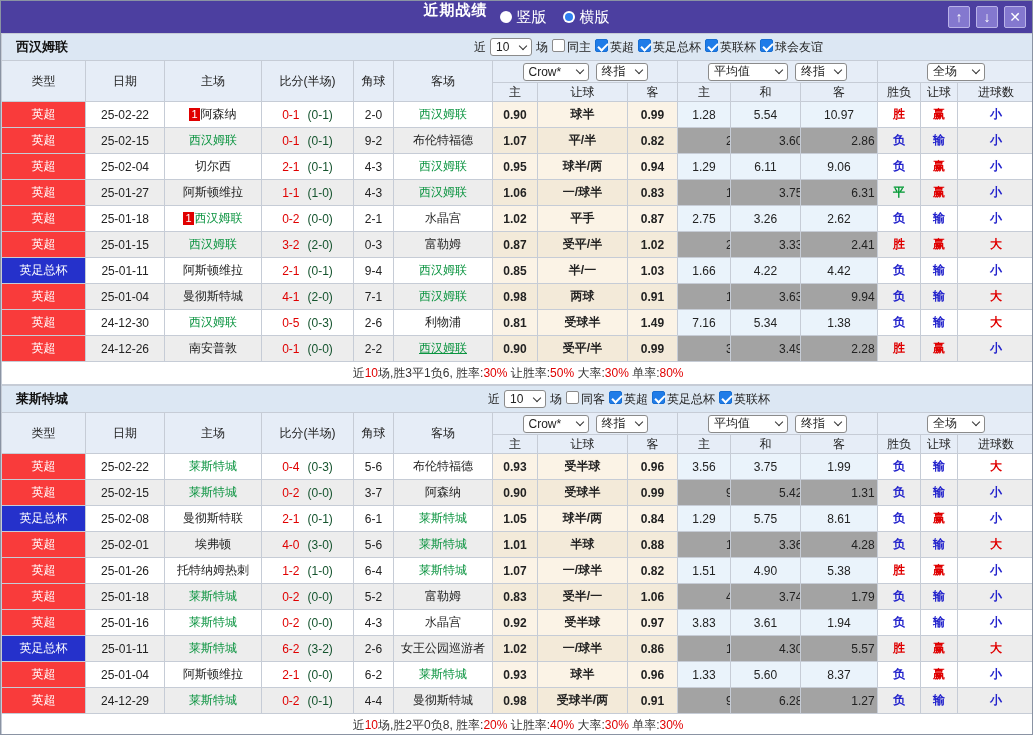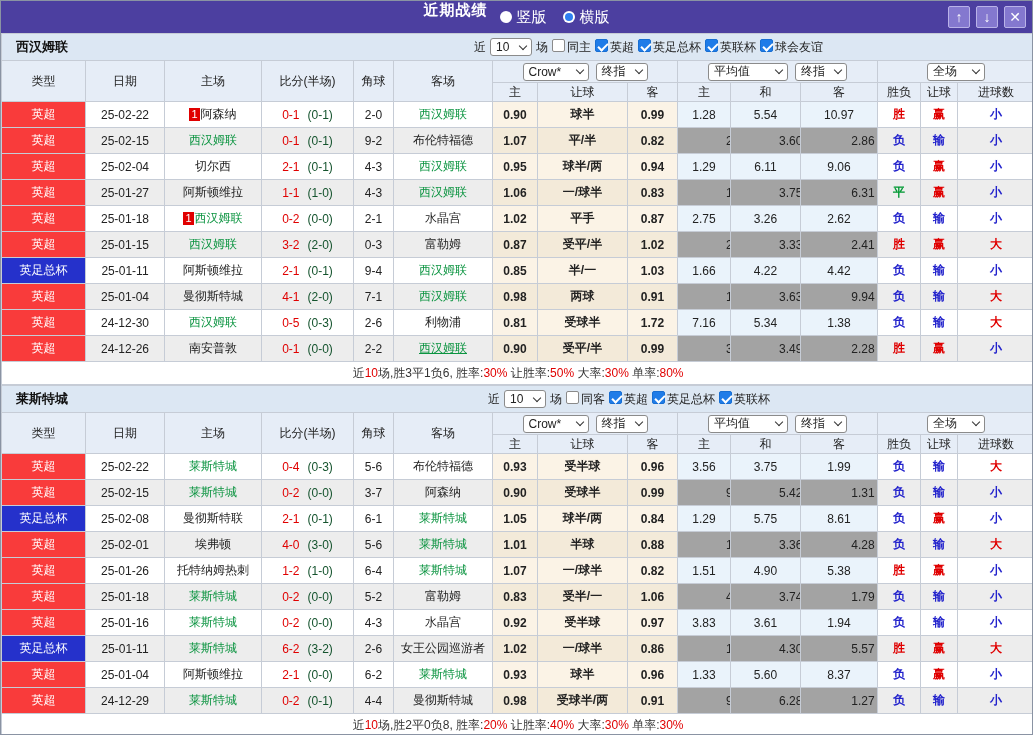--- a/index.html
+++ b/index.html
@@ -325,21 +325,21 @@
           </tr>
           <tr class="r">
             <td class="lg-epl">英超</td>
             <td>24-12-30</td>
             <td><span class="tg">西汉姆联</span></td>
             <td><span class="fs">0-5</span><span class="half">(0-3)</span></td>
             <td>2-6</td>
             <td><span class="">利物浦</span></td>
             <td class="crow">0.81</td>
             <td class="crow">受球半</td>
-            <td class="crow">1.72</td>
+            <td class="crow">1.49</td>
             <td class="avgc">7.16</td>
             <td class="avgc">5.34</td>
             <td class="avgc">1.38</td>
             <td class="res cblue">负</td>
             <td class="res cblue">输</td>
             <td class="res cred">大</td>
           </tr>
           <tr class="r even">
             <td class="lg-epl">英超</td>
             <td>24-12-26</td>

